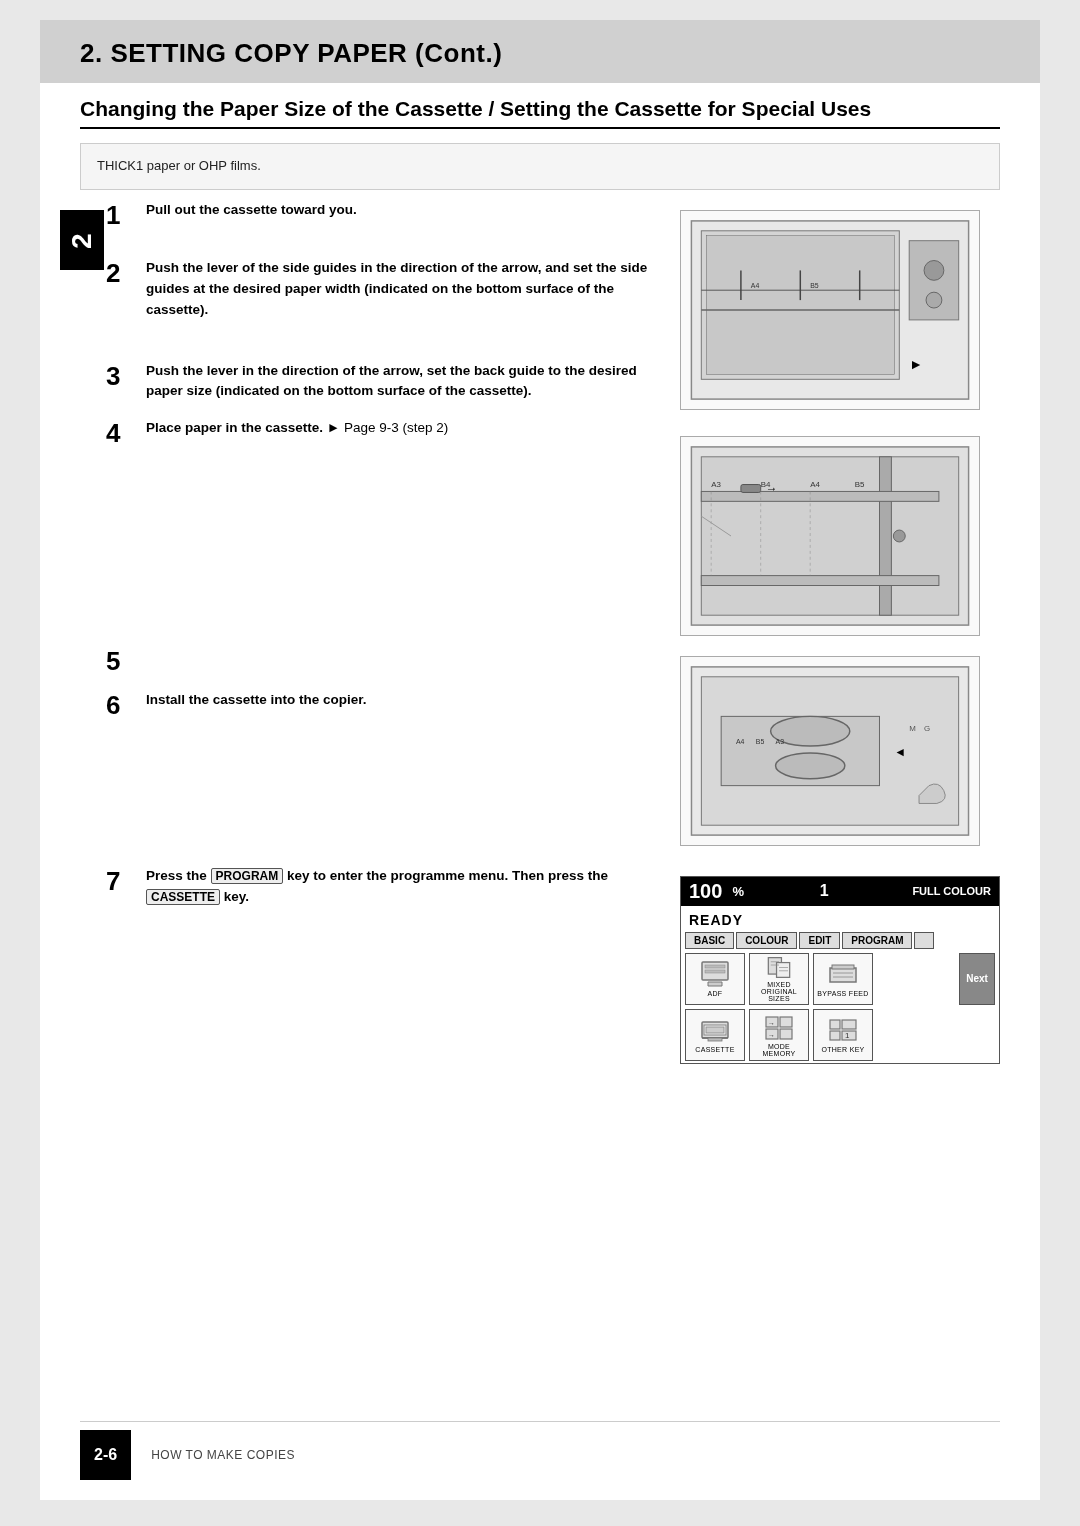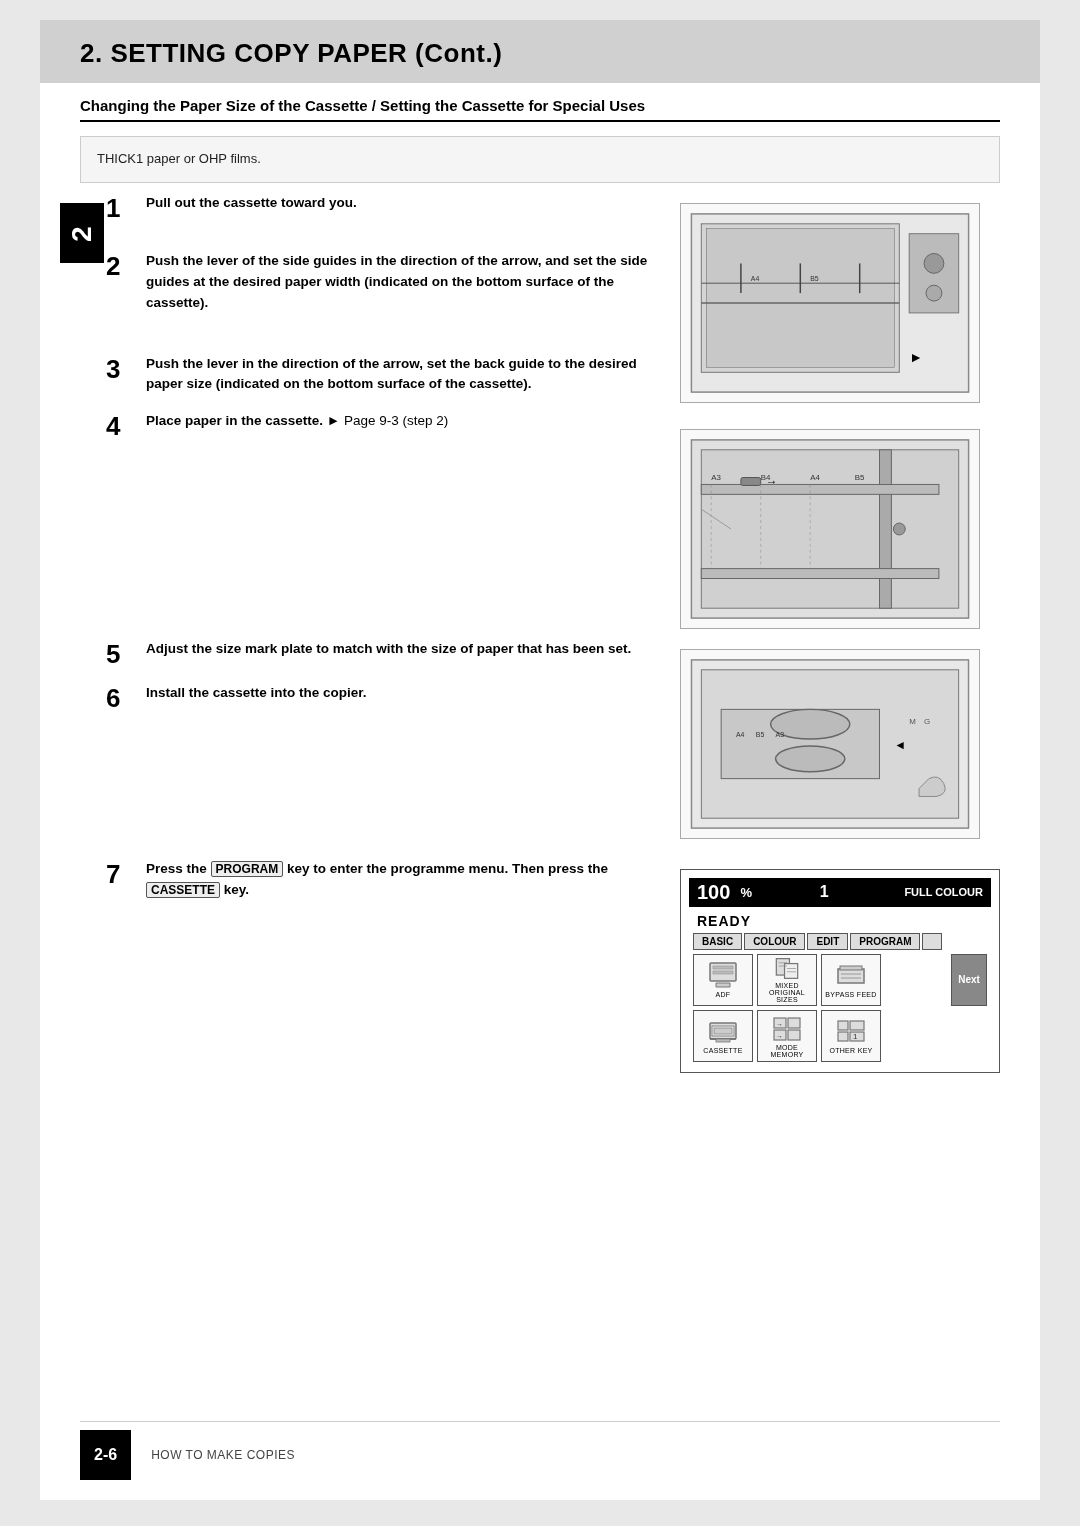--- a/index.html
+++ b/index.html
@@ -29,21 +29,21 @@
       font-weight: 900;
       letter-spacing: 0.5px;
       color: #000;
     }
     .section-header {
       margin: 0 40px;
       border-bottom: 2.5px solid #000;
       padding: 14px 0 6px 0;
     }
     .section-header h2 {
-      font-size: 15px;
+      font-size: 21px;
       font-weight: 700;
       color: #000;
     }
     .info-box {
       margin: 14px 40px 10px 40px;
       background: #f5f5f5;
       border: 1px solid #ccc;
       padding: 12px 16px;
       font-size: 13px;
       line-height: 1.6;
@@ -130,21 +130,21 @@
       width: 300px;
       height: 200px;
     }
     .diagram3 {
       width: 300px;
       height: 190px;
     }
     .ui-panel {
       border: 1.5px solid #555;
       background: #fff;
-      padding: 8px;
+      padding: 0;
       font-size: 10px;
     }
     .ui-panel-header {
       display: flex;
       align-items: center;
       background: #000;
       color: #fff;
       padding: 3px 8px;
       font-size: 13px;
       font-weight: 700;
@@ -371,21 +371,20 @@
           </div>
 
         </div>
       </div>
 
       <div class="steps-container" style="margin-top: 10px;">
         <div class="steps-left">
 
           <div class="step">
             <div class="step-num">5</div>
-            <div class="step-text">Adjust the size mark plate to match with the size of paper that has been set.</div>
           </div>
 
           <div class="step" style="margin-top: 12px;">
             <div class="step-num">6</div>
             <div class="step-text">Install the cassette into the copier.</div>
           </div>
 
         </div>
 
         <div class="steps-right">

